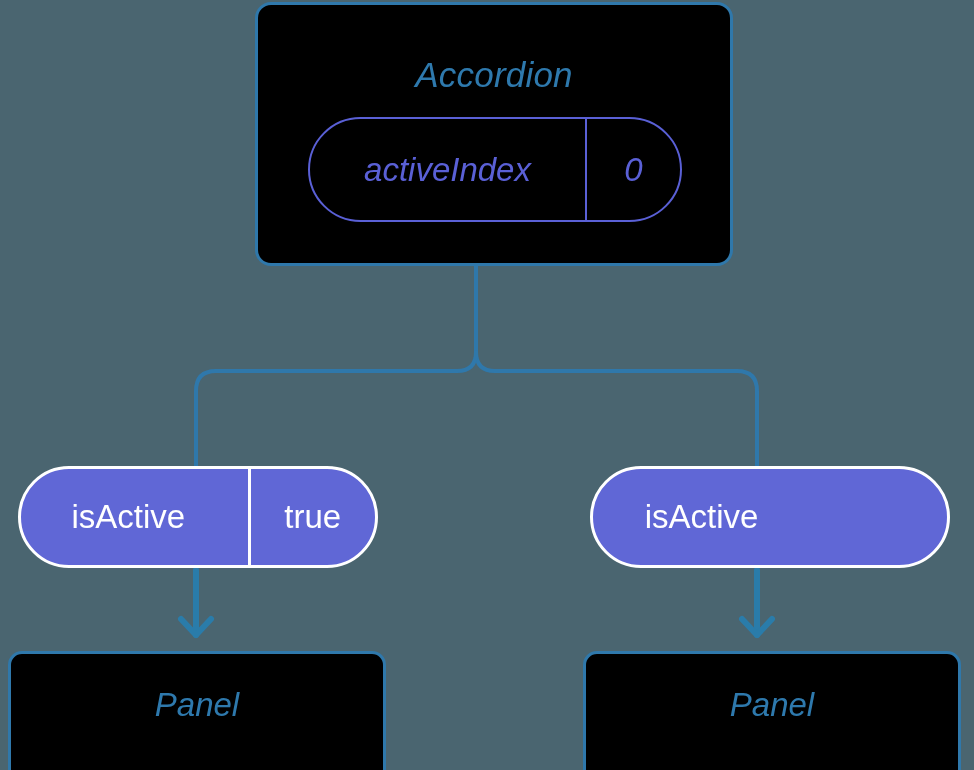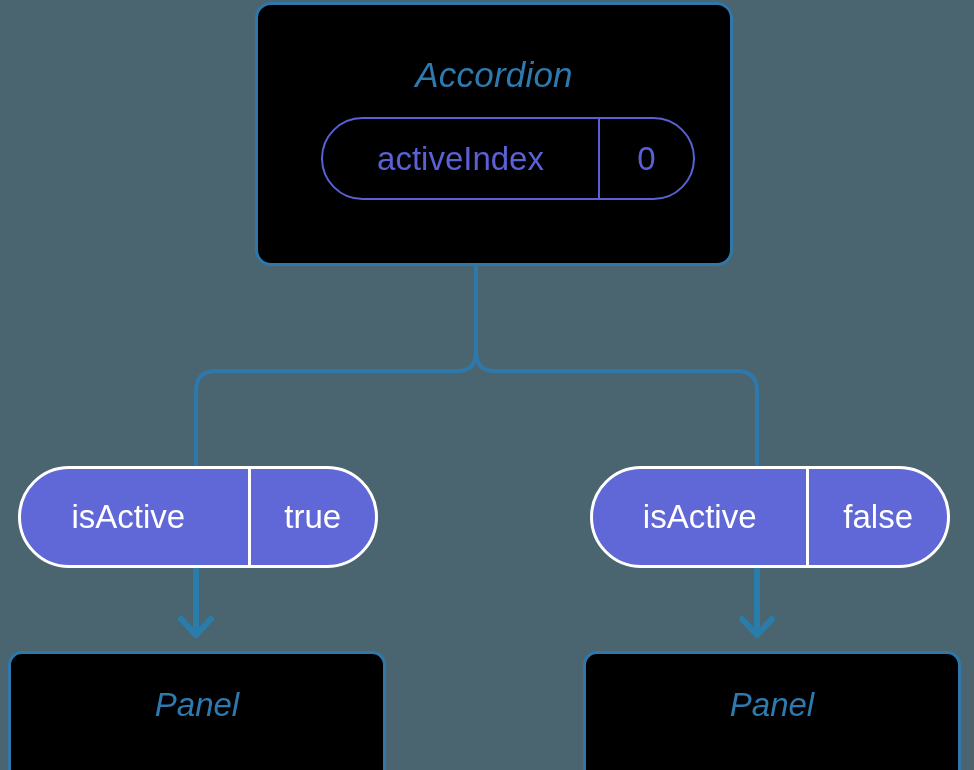--- a/index.html
+++ b/index.html
@@ -85,24 +85,25 @@
   .pill-outline .pill-key,
   .pill-outline .pill-val {
     color: #5a60d6;
     font-size: 33px;
   }
   .pill-outline .pill-val {
     border-left: 2px solid #5a60d6;
   }
 
   #activeindex-pill {
-    left: 321px;
+    left: 308px;
     top: 117px;
     width: 374px;
-    height: 83px;
+    height: 105px;
+    font-style: italic;
   }
   #activeindex-pill .pill-key { width: 278px; }
   #activeindex-pill .pill-val { width: 96px; }
 
   
   .pill-filled {
     background: #6067d6;
     border: 3px solid #ffffff;
     border-radius: 999px;
   }
@@ -184,21 +185,20 @@
     <div class="pill-val">0</div>
   </div>
 
   <div class="pill pill-filled" id="isactive-pill-left">
     <div class="pill-key">isActive</div>
     <div class="pill-val">true</div>
   </div>
 
   <div class="pill pill-filled" id="isactive-pill-right">
     <div class="pill-key">isActive</div>
-    <div class="pill-val">false</div>
   </div>
 
   <div class="node-card" id="panel-card-left">
     <div class="panel-title">Panel</div>
   </div>
 
   <div class="node-card" id="panel-card-right">
     <div class="panel-title">Panel</div>
   </div>
 

